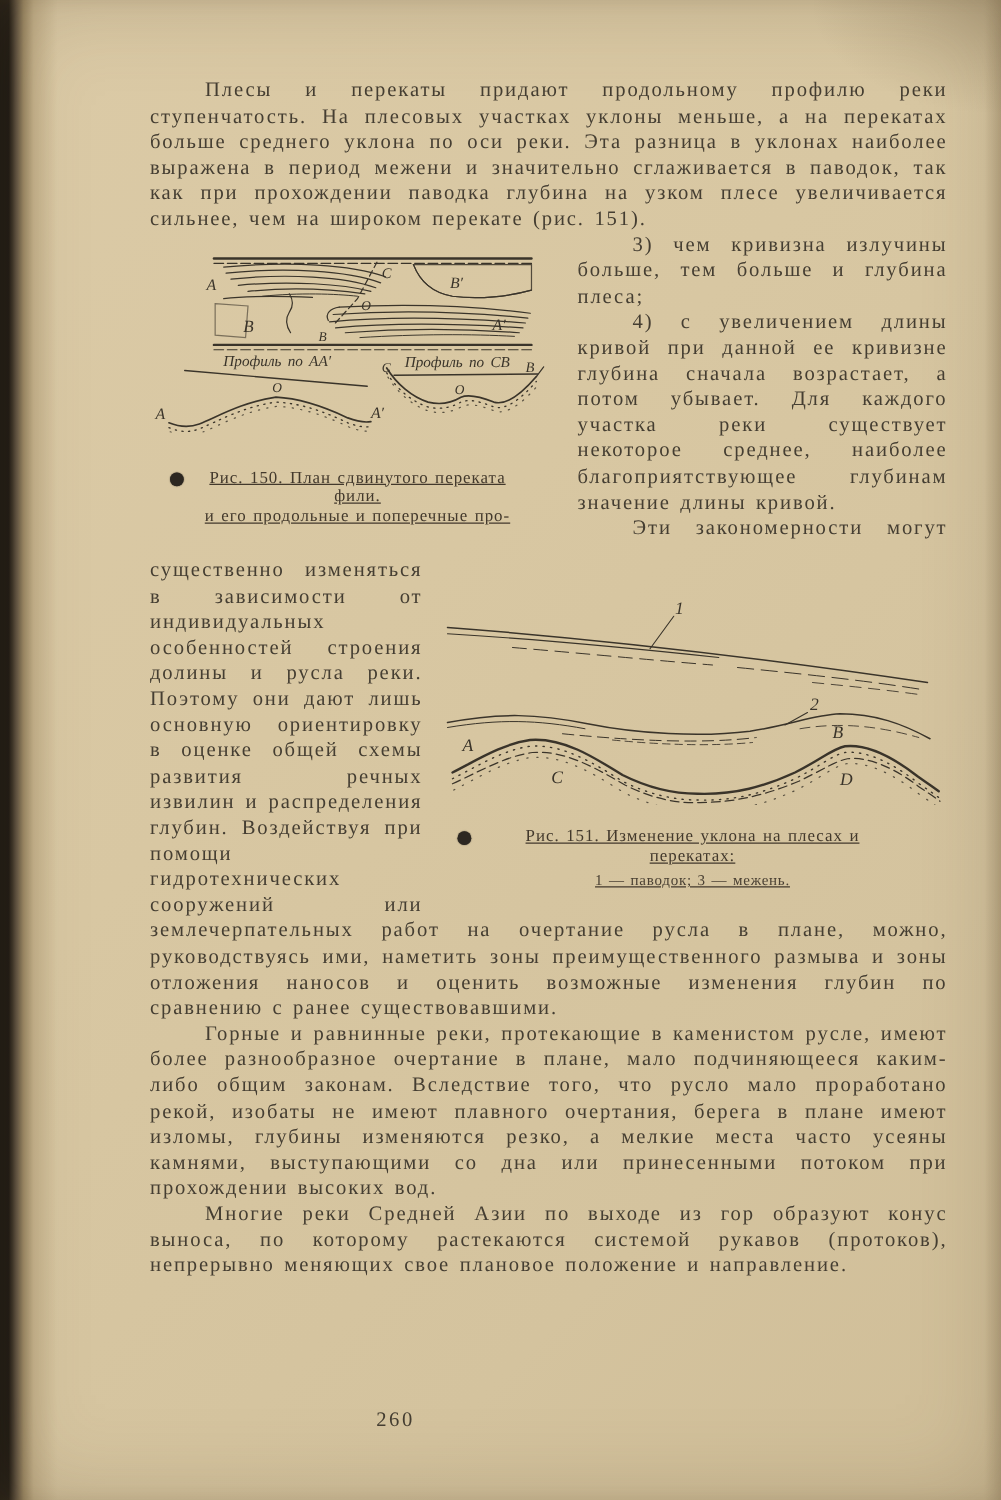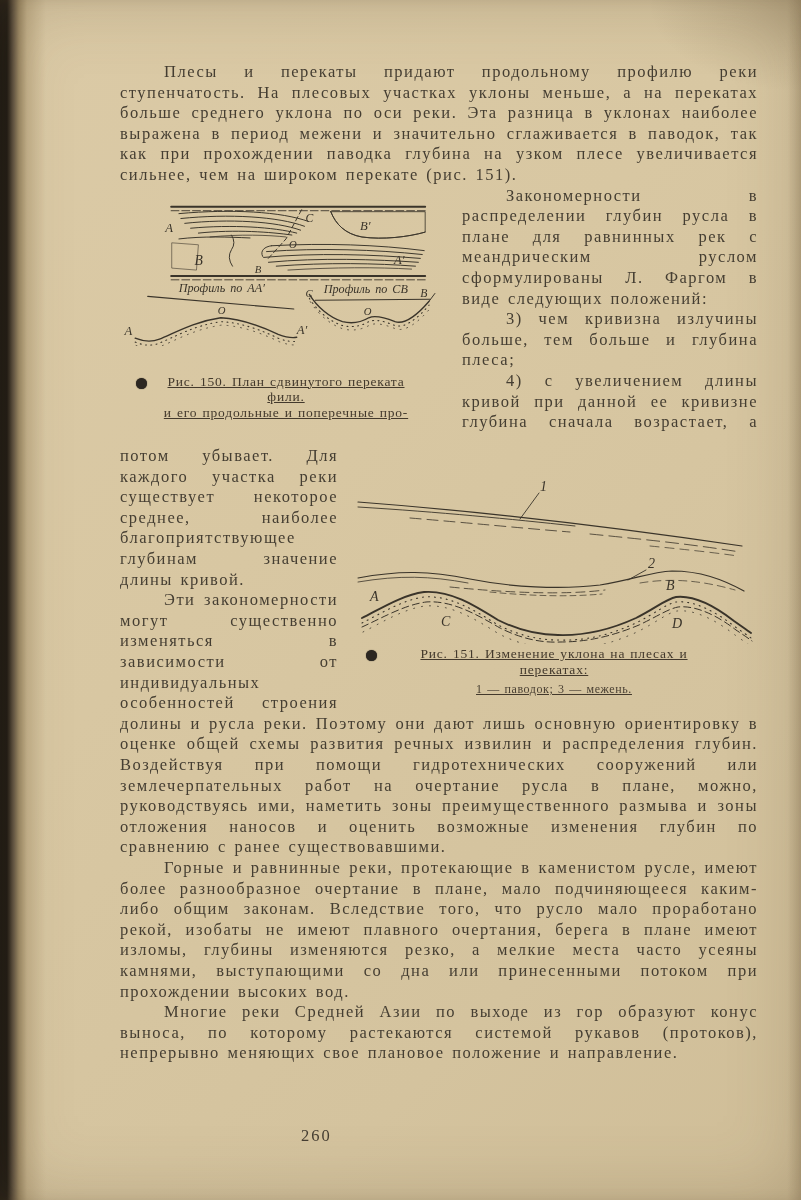--- a/index.html
+++ b/index.html
@@ -26,21 +26,21 @@
   figure{margin:0;padding:0;}
   .fig150{float:left;width:332px;margin:14px 10px 26px 0;}
   .fig151{float:right;width:408px;margin:32px 0 14px 12px;}
   .fig-drawing{display:block;}
   .fig-drawing path,.fig-drawing line{fill:none;stroke:#3a342a;stroke-linecap:round;}
   .fig-drawing text{fill:#3a342a;font-family:"Liberation Serif","DejaVu Serif",serif;
         font-style:italic;letter-spacing:0;}
   figcaption{position:relative;text-align:center;color:#43392c;
         font-size:13.5px;line-height:15.5px;letter-spacing:.8px;word-spacing:1px;text-indent:0;text-decoration:underline;}
   .fig150 figcaption{margin-top:28px;padding:0 14px;}
-  .fig151 figcaption{margin-top:2px;padding:0 26px;}
+  .fig151 figcaption{margin-top:17px;padding:0 26px;}
   .cap-bullet{position:absolute;left:16px;top:4px;width:11px;height:11px;border-radius:50%;
         background:#2c2721;box-shadow:0 0 1px #2c2721;}
   .fig-legend{margin-top:5px;font-size:12px;letter-spacing:.6px;color:#4a4033;}
   .page-number{position:absolute;left:301px;top:1126px;font-size:16.5px;letter-spacing:2px;color:#45three;color:#453e32;}
 </style>
 </head>
 <body>
 
 <div class="page">
   <div class="content">
@@ -118,21 +118,20 @@
         </g>
       </svg>
       <figcaption>
         <span class="cap-bullet"></span>
         <div>Рис. 150. План сдвинутого переката</div>
         <div>фили.</div>
         <div>и его продольные и поперечные про-</div>
       </figcaption>
     </figure>
 
-    <p class="para indent">Закономерности в распределении глубин русла в плане для равнинных рек с меандрическим руслом сформулированы Л. Фаргом в виде следующих положений:</p>
     <p class="para indent">3) чем кривизна излучины больше, тем больше и глубина плеса;</p>
 
     <figure class="fig151">
       <svg class="fig-drawing" width="408" height="166" viewBox="0 0 408 166">
         <g>
           <path d="M8,24 C140,34 270,50 392,68" stroke-width="1.2"></path>
           <path d="M8,29 C90,34 160,41 225,48" stroke-width="0.9"></path>
           <path d="M60,40 C120,45 170,50 220,54" stroke-width="0.8" stroke-dasharray="11 6"></path>
           <path d="M240,56 C290,61 340,66 390,74" stroke-width="0.8" stroke-dasharray="13 6"></path>
           <path d="M300,68 C330,71 360,74 388,78" stroke-width="0.7" stroke-dasharray="9 6"></path>

